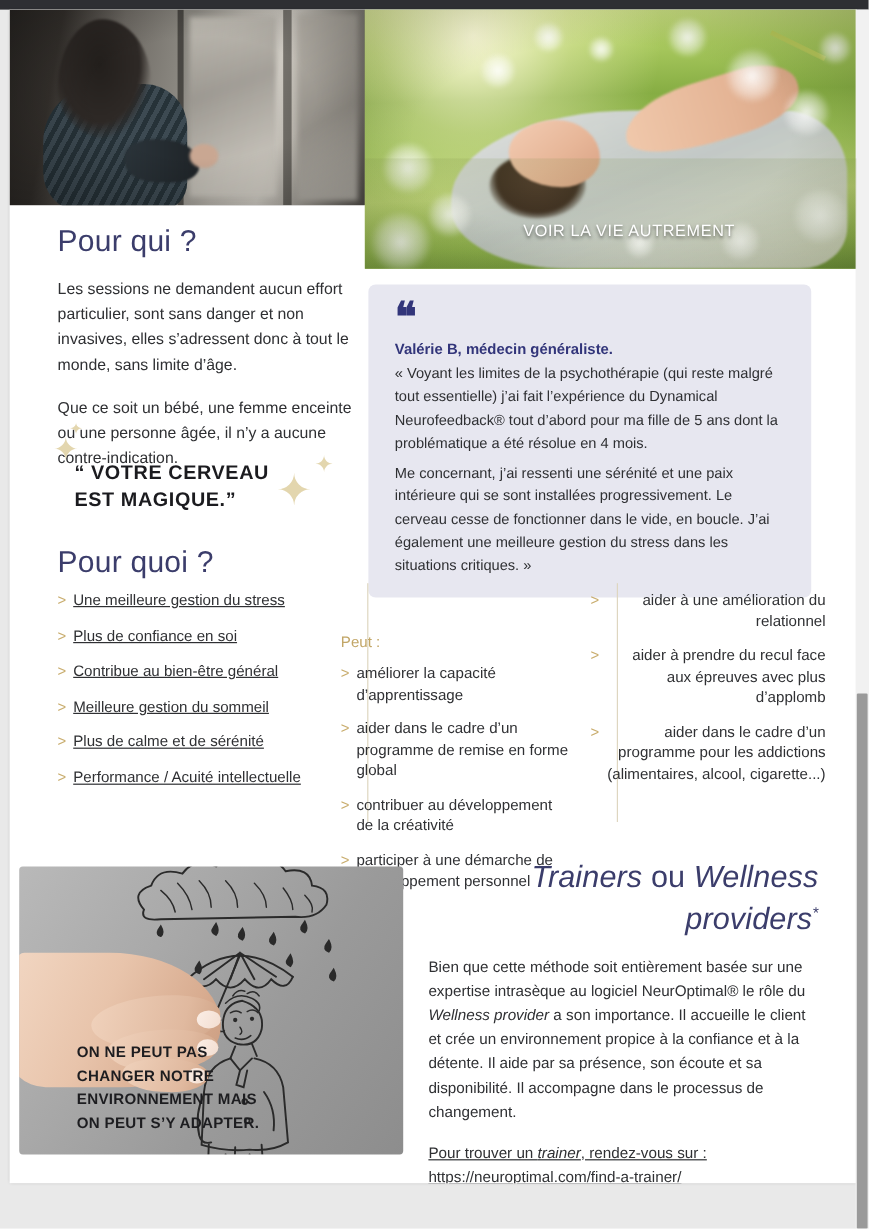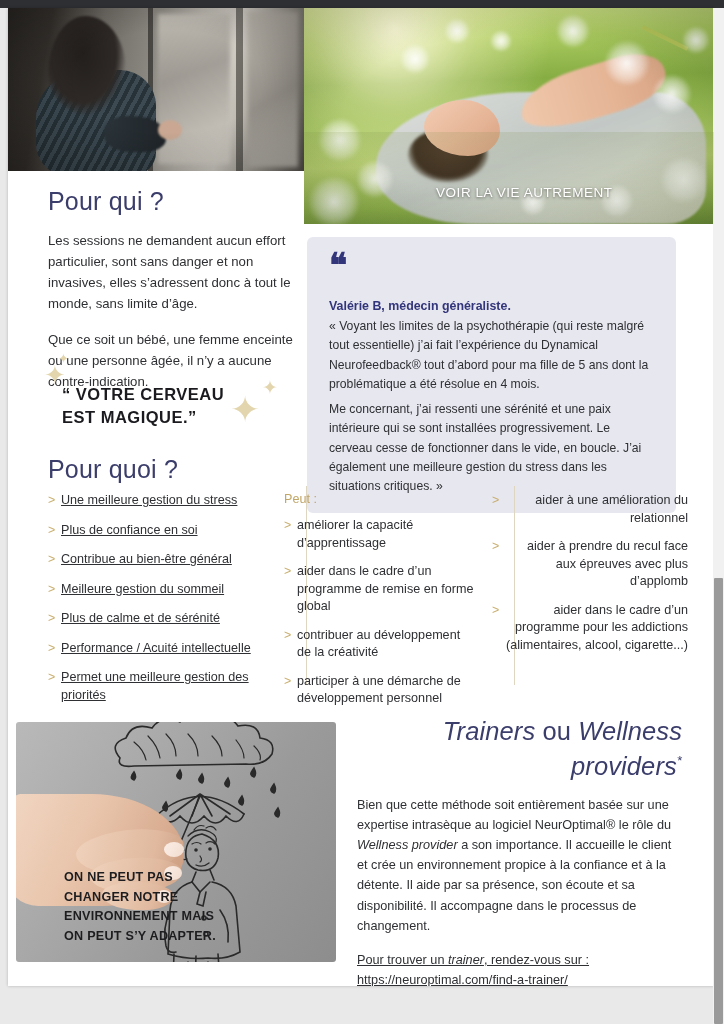--- a/index.html
+++ b/index.html
@@ -216,21 +216,21 @@
   }
   .quote-mark {
     color:#32357a;
     font-size:34px;
     font-weight:900;
     line-height:.62;
     letter-spacing:-1px;
     font-family:"DejaVu Serif", serif;
   }
   .quote-author {
-    margin-top:23px;
+    margin-top:8px;
     color:#32357a;
     font-size:12.4px;
     font-weight:700;
   }
   .quote-body {
     margin-top:4px;
     color:#2f3033;
     font-size:12.2px;
     line-height:19.4px;
   }
@@ -242,21 +242,21 @@
     left:40px; top:447px;
   }
   .cols {
     position:absolute;
     left:40px; top:484px;
     width:640px;
     display:flex;
   }
   .col { position:relative; }
   .col1 { width:218px; }
-  .col2 { width:208px; padding-left:18px; }
+  .col2 { width:208px; padding-left:18px;margin-top:36px; }
   .col3 { width:214px; padding-left:18px;text-align:right; }
   .vline {
     position:absolute;
     top:-6px;
     width:1px;
     height:199px;
     background:#ded6c0;
   }
   .vline.v1 { left:258px; }
   .vline.v2 { left:466px; }
@@ -441,21 +441,20 @@
       <div class="vline v2"></div>
 
       <div class="col col1">
         <ul class="blist">
           <li>Une meilleure gestion du stress</li>
           <li>Plus de confiance en soi</li>
           <li>Contribue au bien-être général</li>
           <li>Meilleure gestion du sommeil</li>
           <li>Plus de calme et de sérénité</li>
           <li>Performance / Acuité intellectuelle</li>
-          <li>Permet une meilleure gestion des priorités</li>
         </ul>
       </div>
 
       <div class="col col2">
         <div class="col-label">Peut :</div>
         <ul class="blist">
           <li>améliorer la capacité d’apprentissage</li>
           <li>aider dans le cadre d’un programme de remise en forme global</li>
           <li>contribuer au développement de la créativité</li>
           <li>participer à une démarche de développement personnel</li>

